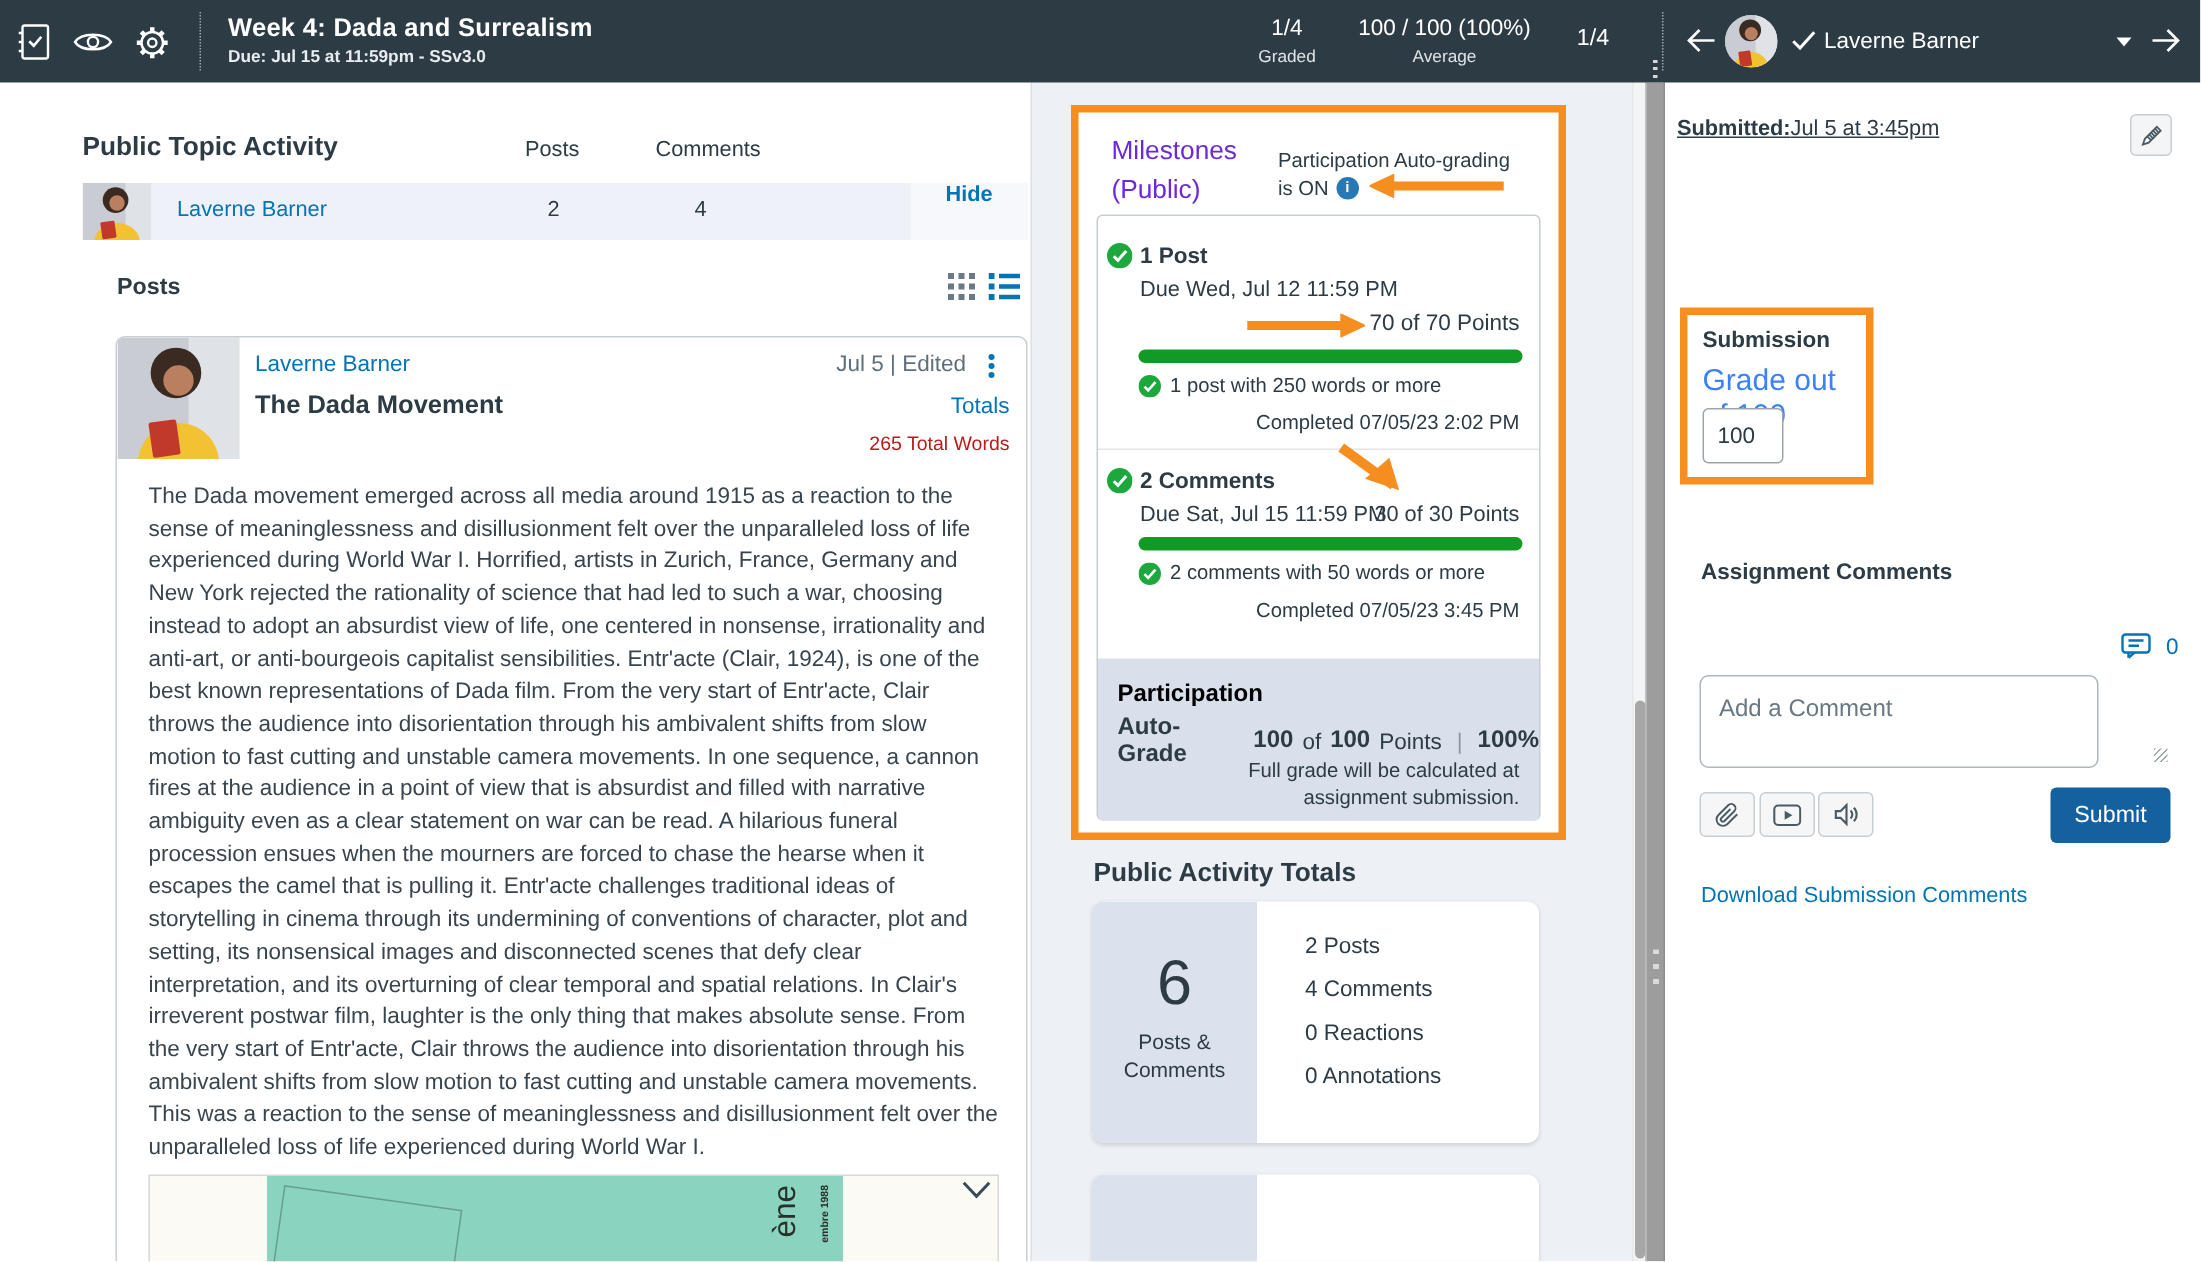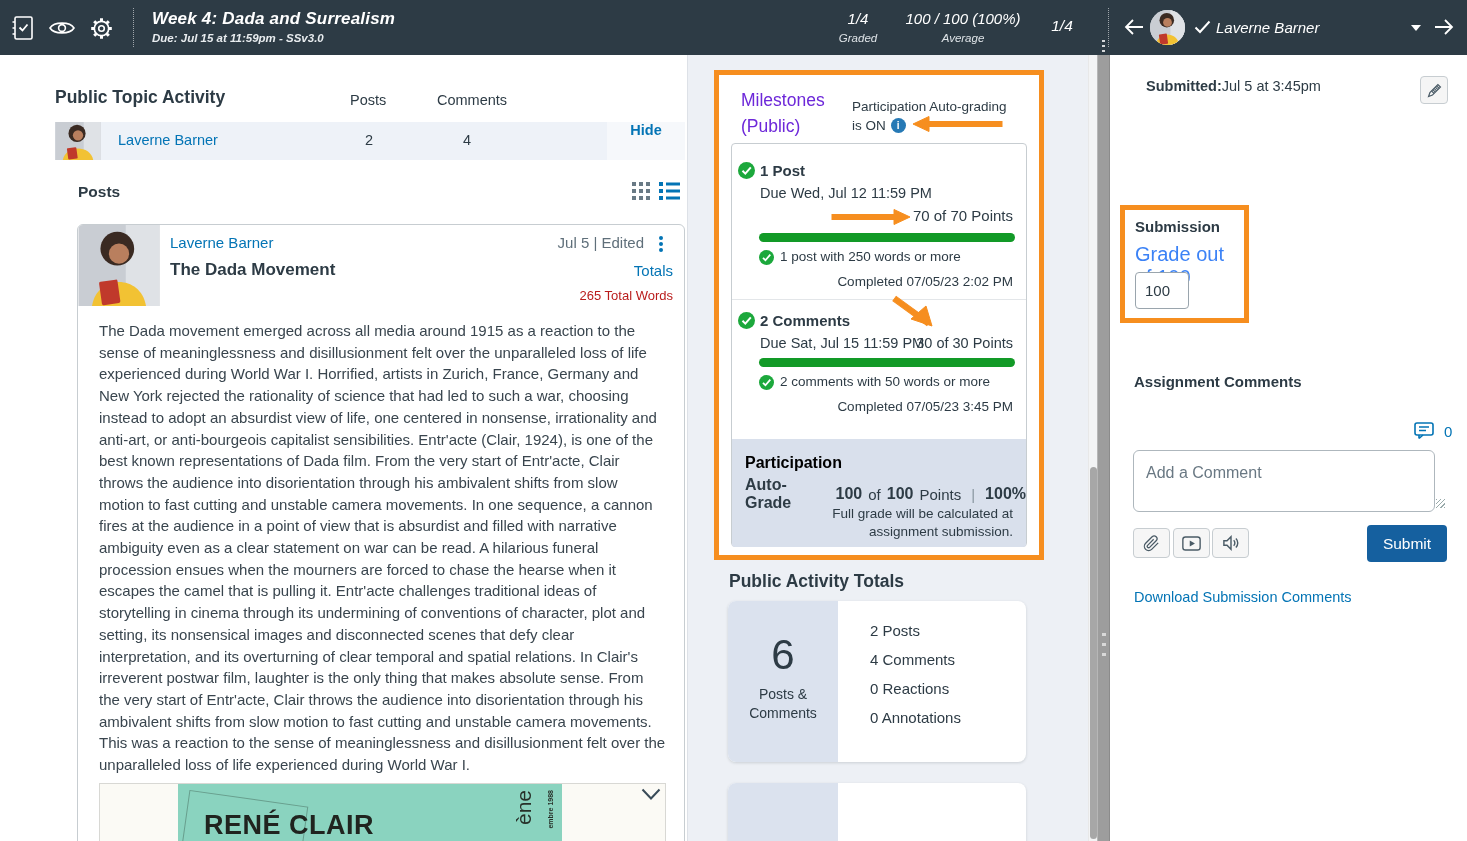--- a/index.html
+++ b/index.html
@@ -2,21 +2,21 @@
 <html><head>
 <meta charset="utf-8">
 <style>
   * { margin:0; padding:0; box-sizing:border-box; }
   html,body { width:1467px; height:841px; }
   body { font-family:"Liberation Sans","DejaVu Sans",sans-serif; background:#fff; }
   .app { position:relative; width:1467px; height:841px; overflow:hidden; background:#fff; }
   .abs { position:absolute; }
 
   
-  .hdr { position:absolute; left:0; top:0; width:1467px; height:55px; background:#2d3b45; color:#fff; z-index:30;font-style:italic; }
+  .hdr { position:absolute; left:0; top:0; width:1467px; height:55px; background:#2d3b45; color:#fff; z-index:30; }
   .hdr-iconbtn { position:absolute; top:13px; width:30px; height:30px; display:flex; align-items:center; justify-content:center; cursor:pointer; }
   .hdr-div { position:absolute; top:8px; height:39px; border-left:1px dotted rgba(255,255,255,.55); }
   .hdr-title { position:absolute; left:152px; top:9px; font-size:17px; font-weight:700; letter-spacing:.2px; }
   .hdr-sub { position:absolute; left:152px; top:32px; font-size:11.5px; font-weight:700; color:#e8ecef; }
   .hdr-stat { position:absolute; top:9px; text-align:center; }
   .hdr-stat .v { font-size:15px; line-height:20px; }
   .hdr-stat .l { font-size:11.5px; line-height:18px; color:#dfe4e8; }
   .hdr-pos { position:absolute; left:1040px; top:17px; width:44px; text-align:center; font-size:15.5px; }
   .hdr-grip { position:absolute; left:1102px; top:40px; width:3px; height:14px;
       background:repeating-linear-gradient(#fff 0 2px, transparent 2px 5px); opacity:.8; }
@@ -91,30 +91,30 @@
 
   
   .mid-sb { position:absolute; left:1088px; top:55px; width:9px; height:786px; background:#f3f4f5; border-left:1px solid #e8e8e8; }
   .mid-sb .thumb { position:absolute; left:1px; top:412px; width:7px; height:372px; border-radius:4px; background:#a7a7a7; cursor:pointer; }
   .pane-div { position:absolute; left:1097px; top:55px; width:13px; height:786px; background:#9d9d9d; border-left:1px solid #b7b7b7; border-right:1px solid #8b8b8b; cursor:col-resize; }
   .pane-div .grip { position:absolute; left:4px; top:578px; width:4px; height:26px;
       background:repeating-linear-gradient(#d9d9d9 0 3px, transparent 3px 10px); }
 
   
   .rp { position:absolute; left:1110px; top:55px; width:357px; height:786px; background:#fff; }
-  .rp-sub { position:absolute; left:36px; top:23px; font-size:14.5px; color:#2d3b45; }
+  .rp-sub { position:absolute; left:8px; top:23px; font-size:14.5px; color:#2d3b45;text-decoration:underline; }
   .rp-sub b { font-weight:700; }
   .pencil-btn { position:absolute; left:310px; top:21px; width:28px; height:28px; border:1px solid #c7cdd1; border-radius:4px; background:#f5f5f5; display:flex; align-items:center; justify-content:center; cursor:pointer; }
   .assess-box { position:absolute; left:10px; top:150px; width:129px; height:118px; border:5px solid #f68e1f; background:#fff; }
   .assess-h { position:absolute; left:10px; top:8px; font-size:15px; font-weight:700; color:#2d3b45; }
   .assess-l { position:absolute; left:10px; top:33px; font-size:20px; color:#3b82f6; }
   .grade-input { position:absolute; left:10px; top:62px; width:54px; height:37px; border:1px solid #9aa5ad; border-radius:4px; font-size:15px; padding-left:9px; color:#2d3b45; font-family:inherit; }
   .rp-comm-h { position:absolute; left:24px; top:318px; font-size:15px; font-weight:700; color:#2d3b45; }
   .rp-count { position:absolute; left:304px; top:367px; display:flex; align-items:center; gap:9px; color:#0374b5; font-size:15px; }
-  .rp-ta { position:absolute; left:23px; top:395px; width:302px; height:62px; border:1px solid #aeb7bd; border-radius:6px; resize:none; font-family:inherit; font-size:16px; padding:13px 12px; color:#2d3b45; }
+  .rp-ta { position:absolute; left:23px; top:395px; width:266px; height:62px; border:1px solid #aeb7bd; border-radius:6px; resize:none; font-family:inherit; font-size:16px; padding:13px 12px; color:#2d3b45; }
   .rp-ta::placeholder { color:#697883; }
   .ta-grip { position:absolute; left:326px; top:444px; width:9px; height:9px; pointer-events:none;
       background:repeating-linear-gradient(135deg,#9aa 0 1px, transparent 1px 3px); }
   .att-btn { position:absolute; top:473px; width:37px; height:30px; border:1px solid #c7cdd1; border-radius:4px; background:#f6f6f6; display:flex; align-items:center; justify-content:center; cursor:pointer; }
   .submit-btn { position:absolute; left:257px; top:470px; width:80px; height:37px; background:#15609f; border:none; border-radius:4px; color:#fff; font-size:15.5px; font-family:inherit; cursor:pointer; }
   .dl-link { position:absolute; left:24px; top:534px; font-size:14.5px; color:#0374b5; cursor:pointer; }
 </style>
 </head>
 <body>
 
@@ -257,21 +257,20 @@
         <i></i>
       </div>
     <h2 class="post-title">The Dada Movement</h2>
     <span class="post-react">Totals</span>
     <span class="post-words">265 Total Words</span>
     <p class="post-body">The Dada movement emerged across all media around 1915 as a reaction to the sense of meaninglessness and disillusionment felt over the unparalleled loss of life experienced during World War I. Horrified, artists in Zurich, France, Germany and New York rejected the rationality of science that had led to such a war, choosing instead to adopt an absurdist view of life, one centered in nonsense, irrationality and anti-art, or anti-bourgeois capitalist sensibilities. Entr'acte (Clair, 1924), is one of the best known representations of Dada film. From the very start of Entr'acte, Clair throws the audience into disorientation through his ambivalent shifts from slow motion to fast cutting and unstable camera movements. In one sequence, a cannon fires at the audience in a point of view that is absurdist and filled with narrative ambiguity even as a clear statement on war can be read. A hilarious funeral procession ensues when the mourners are forced to chase the hearse when it escapes the camel that is pulling it. Entr'acte challenges traditional ideas of storytelling in cinema through its undermining of conventions of character, plot and setting, its nonsensical images and disconnected scenes that defy clear interpretation, and its overturning of clear temporal and spatial relations. In Clair's irreverent postwar film, laughter is the only thing that makes absolute sense. From the very start of Entr'acte, Clair throws the audience into disorientation through his ambivalent shifts from slow motion to fast cutting and unstable camera movements. This was a reaction to the sense of meaninglessness and disillusionment felt over the unparalleled loss of life experienced during World War I.</p>
 
     <div class="post-img">
       <div class="poster">
         <div class="poster-sketch"></div>
-        <div class="poster-title">RENÉ CLAIR</div>
         <div class="poster-rot">ène</div>
         <div class="poster-rot-sm">embre 1988</div>
       </div>
     </div>
     <div class="post-chevron">
       <svg width="20" height="13" viewBox="0 0 20 13" fill="none" stroke="#394b58" stroke-width="2">
           <path d="M1.5 1.5 L10 10.5 L18.5 1.5"></path>
         </svg>
     </div>
   </article>

